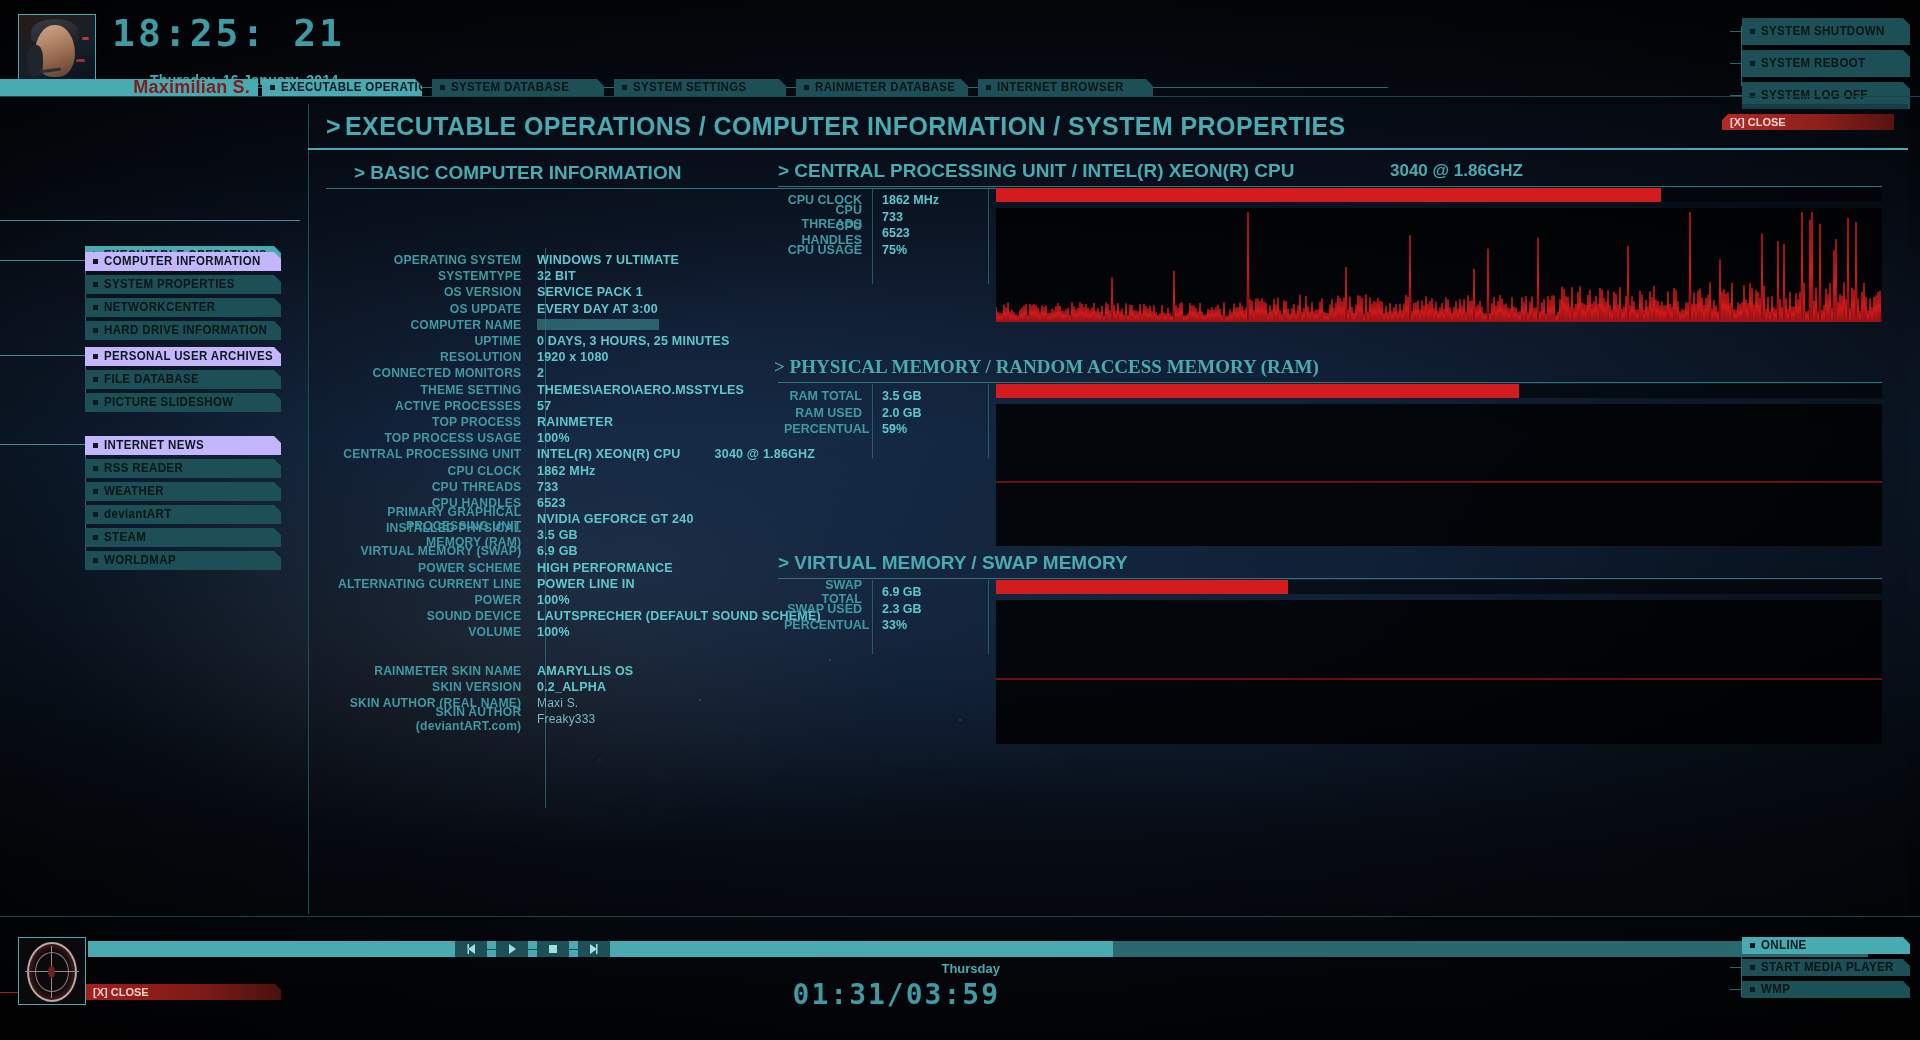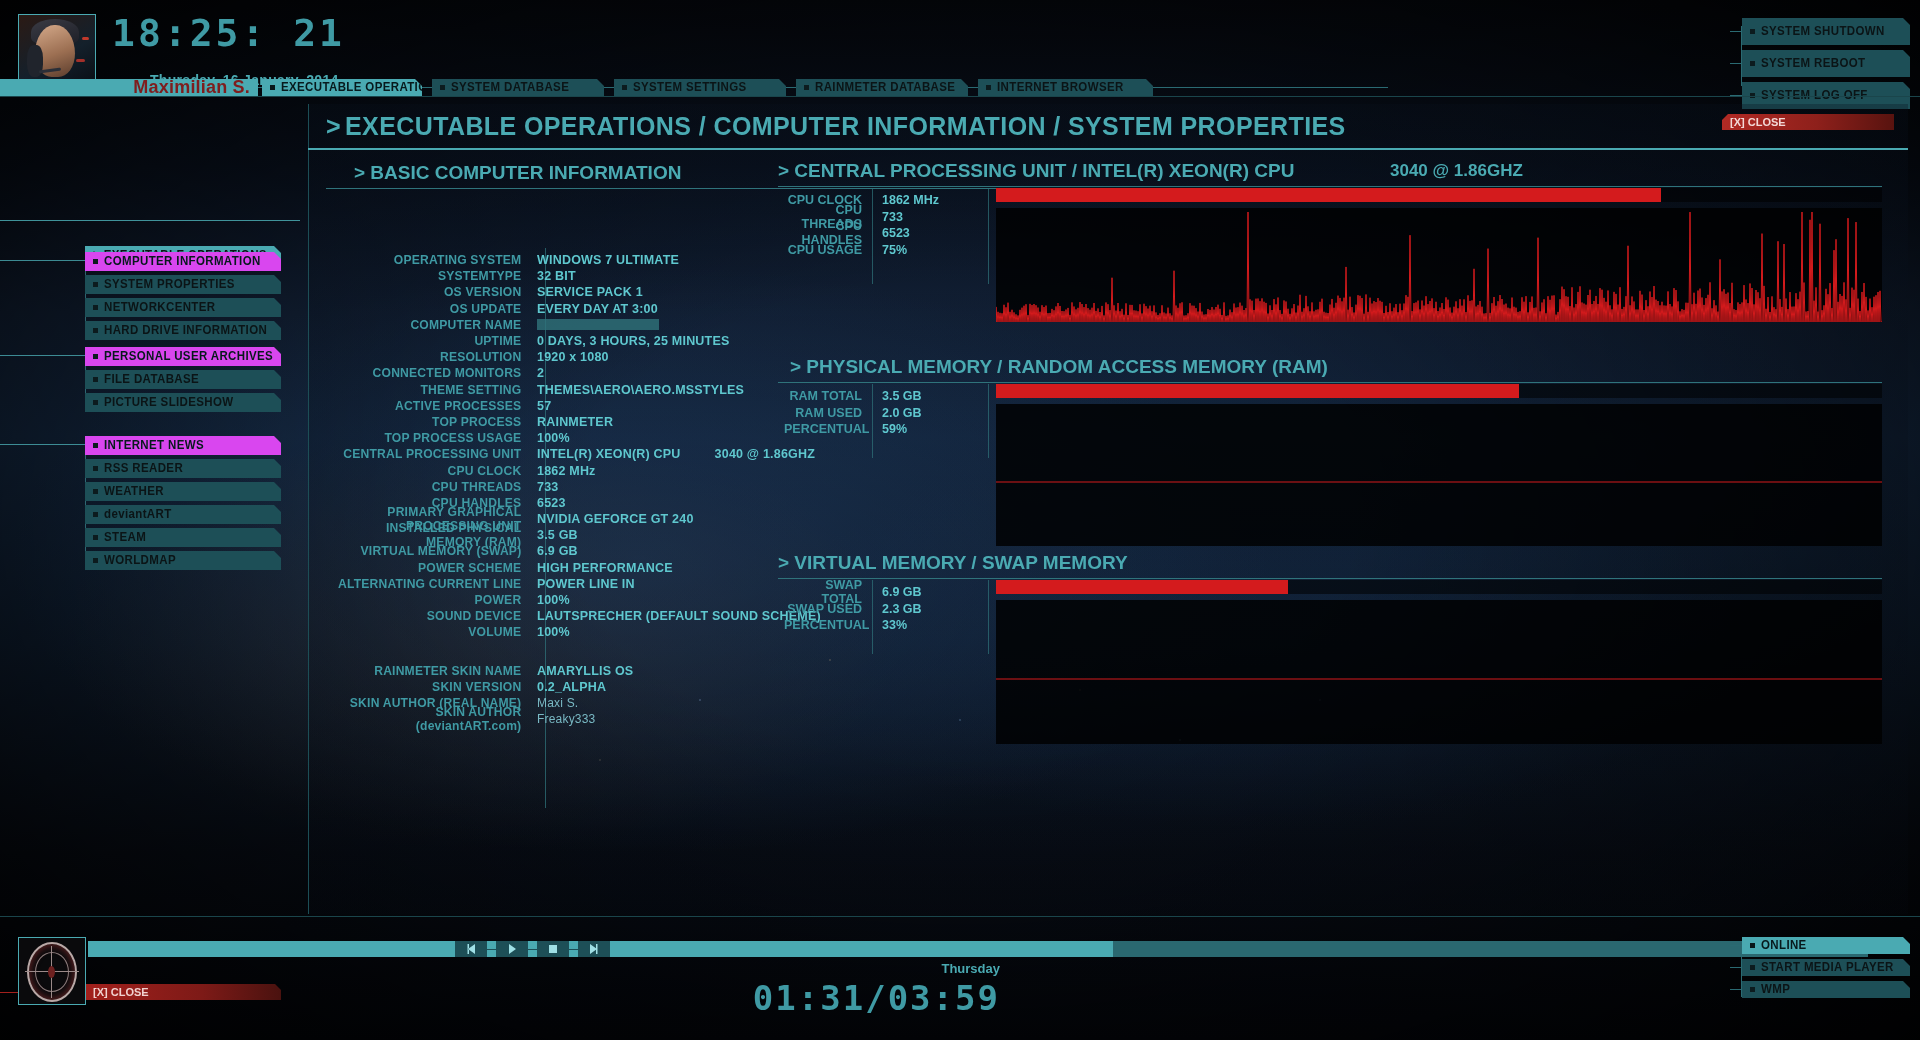--- a/index.html
+++ b/index.html
@@ -91,21 +91,21 @@
   .sidebar{ position:absolute; left:0; top:104px; width:300px; height:810px;}
   .sbrail{ position:absolute; left:0; top:116px; width:300px; height:1px; background:#4aaab2; opacity:.85;}
   .sb-main{ position:absolute; left:85px; top:142px; width:196px;}
   .sb-main .pill{ height:19px; line-height:19px; font-size:12.5px; }
   .sb-main .pill.head{ background:#4aaab2; }
   .sb-group{ position:absolute; left:0; width:300px; }
   .sb-group .connector{ position:absolute; left:0; top:8px; width:85px; height:1px; background:#4aaab2; opacity:.8;}
   .sb-group .vrail{ position:absolute; left:85px; top:8px; width:1px; background:#4aaab2; opacity:.55;}
   .sb-group .items{ position:absolute; left:85px; top:0; width:196px; }
   .sb-group .items .pill{ height:19px; line-height:19px; margin-bottom:4px; font-size:12.5px;}
-  .sb-group .items .pill.g{ background:#d946ef; color:#07191c;}
+  .sb-group .items .pill.g{ background:#c4b5fd; color:#07191c;}
   .closebtn{
     position:absolute; left:85px; top:880px; width:196px; height:16px; line-height:16px;
     background:linear-gradient(90deg,#a3201c 0%,#7d1a17 60%,#4a120f 100%);
     color:#f1d2d0; font-size:11px; font-weight:bold; padding-left:8px;
     clip-path:polygon(0 0, calc(100% - 6px) 0, 100% 6px, 100% 100%, 0 100%);
   }
   .closerail{ position:absolute; left:0; top:888px; width:85px; height:1px; background:#a3201c;}
 
   
   .main{ position:absolute; left:308px; top:104px; width:1600px; height:810px;}
@@ -165,21 +165,21 @@
   .track-title{ position:absolute; right:0; top:0; height:16px; line-height:16px; padding-right:6px;
     color:#06181b; font-size:13px; font-weight:bold;}
   .ctrls{ position:absolute; left:455px; top:16px; display:flex; align-items:center; gap:0; height:16px;}
   .ctrls .gap{ width:9px; height:1px; background:#1d4f57;}
   .ctrls .btn{ width:32px; height:16px; background:#1d4f57; display:flex; align-items:center; justify-content:center;}
   .ctrls .btn svg{ display:block; }
   .seek{ position:absolute; left:650px; top:16px; width:1218px; height:16px; background:#2a6870;}
   .seek .fill{ position:absolute; left:0; top:0; height:16px; background:#4aaab2;}
   .artist{ position:absolute; left:0; top:36px; width:1000px; text-align:right; font-size:13px;
     color:#4aaab2; font-weight:bold;}
-  .time{ position:absolute; left:0; top:53px; width:1000px; text-align:right; font-size:34px;
+  .time{ position:absolute; left:0; top:53px; width:1000px; text-align:right; font-size:28px;
     font-weight:bold; color:#3f9aa4; font-family:"DejaVu Sans Mono", monospace; letter-spacing:2px;}
   .statusbtns{ position:absolute; right:10px; top:12px; width:180px;}
   .statusbtns .row{ display:flex; align-items:center; margin-bottom:5px;}
   .statusbtns .stub{ width:12px; height:1px; background:#2a6a72;}
   .statusbtns .pill{ width:168px; height:17px; line-height:17px;}
   .statusrail{ position:absolute; right:178px; top:20px; width:1px; height:52px; background:#2a6a72;}
 </style>
 </head>
 <body>
 
@@ -546,21 +546,21 @@
         </div>
         <div class="mdiv" style="left: 102px; height: 96px;"></div>
         <div class="mdiv" style="left: 218px; height: 96px;"></div>
         <div class="bartrack" style="left: 226px; top: 28px; width: 886px;"></div>
         <div class="bar" style="left: 226px; top: 28px; width: 665px; background: rgb(212, 27, 29);"></div>
         <div class="graph" style="left: 226px; top: 48px; width: 886px; height: 114px;"><svg width="886" height="114" viewBox="0 0 886 114">
             <path d="M 0 114 L 0 98.9014403292181 L 1 114 L 2 103.83372770919067 L 3 114 L 4 104.805109739369 L 5 114 L 6 105.27237654320987 L 7 114 L 8 96.76639231824417 L 9 114 L 10 99.33653978052126 L 11 114 L 12 94.66183127572016 L 13 114 L 14 103.8286865569273 L 15 114 L 16 101.77537722908093 L 17 114 L 18 104.40313786008231 L 19 114 L 20 106.3539437585734 L 21 114 L 22 107.45495541838135 L 23 114 L 24 101.82962962962964 L 25 114 L 26 99.67549725651577 L 27 114 L 28 97.70860768175584 L 29 114 L 30 96.27463991769548 L 31 114 L 32 107.12668038408779 L 33 114 L 34 95.86966735253773 L 35 114 L 36 97.07150205761317 L 37 114 L 38 96.04082647462278 L 39 114 L 40 97.27146776406036 L 41 114 L 42 99.55354938271606 L 43 114 L 44 103.75126886145405 L 45 114 L 46 97.24734224965707 L 47 114 L 48 99.05411522633744 L 49 114 L 50 97.59134087791494 L 51 114 L 52 105.13062414266118 L 53 114 L 54 104.9065329218107 L 55 114 L 56 100.89437585733882 L 57 114 L 58 102.25464677640603 L 59 114 L 60 98.44413580246913 L 61 114 L 62 94.99370713305899 L 63 114 L 64 97.95274348422497 L 65 114 L 66 103.0002572016461 L 67 114 L 68 103.22266803840878 L 69 114 L 70 101.5582475994513 L 71 114 L 72 99.9082304526749 L 73 114 L 74 106.91459190672154 L 75 114 L 76 94.40449245541838 L 77 114 L 78 98.50138888888888 L 79 114 L 80 101.40281207133059 L 81 114 L 82 99.82481138545954 L 83 114 L 84 94.1130658436214 L 85 114 L 86 96.02066186556928 L 87 114 L 88 99.1525377229081 L 89 114 L 90 96.07659465020576 L 91 114 L 92 100.10147462277092 L 93 114 L 94 101.7210048010974 L 95 114 L 96 99.7253086419753 L 97 114 L 98 94.97858367626887 L 99 114 L 100 102.86354595336077 L 101 114 L 102 100.39254115226338 L 103 114 L 104 103.98532235939643 L 105 114 L 106 97.91349451303155 L 107 114 L 108 107.4116255144033 L 109 114 L 110 94.45502400548696 L 111 114 L 112 96.20418381344308 L 113 114 L 114 102.1158950617284 L 115 114 L 116 69.73079561042525 L 117 114 L 118 97.319298696845 L 119 114 L 120 102.63327331961591 L 121 114 L 122 94.99868827160495 L 123 114 L 124 103.27974108367627 L 125 114 L 126 100.85914780521261 L 127 114 L 128 106.74925411522634 L 129 114 L 130 95.36981310013718 L 131 114 L 132 106.99242969821674 L 133 114 L 134 96.85167181069959 L 135 114 L 136 96.92284807956105 L 137 114 L 138 102.3664523319616 L 139 114 L 140 102.63927469135803 L 141 114 L 142 103.27217935528121 L 143 114 L 144 96.31454903978053 L 145 114 L 146 105.44539609053498 L 147 114 L 148 95.751140260631 L 149 114 L 150 98.17005315500685 L 151 114 L 152 100.60336934156379 L 153 114 L 154 97.69306412894376 L 155 114 L 156 103.26629801097394 L 157 114 L 158 97.44652777777777 L 159 114 L 160 104.4312842935528 L 161 114 L 162 106.93661694101509 L 163 114 L 164 105.30820473251029 L 165 114 L 166 97.29913408779149 L 167 114 L 168 104.51434327846366 L 169 114 L 170 105.52173353909465 L 171 114 L 172 99.62994684499314 L 173 114 L 174 105.33281035665294 L 175 114 L 176 107.4204475308642 L 177 114 L 178 62.72284807956104 L 179 114 L 180 97.53588820301783 L 181 114 L 182 99.80356652949246 L 183 114 L 184 95.3449074074074 L 185 114 L 186 94.35744170096022 L 187 114 L 188 107.55721879286693 L 189 114 L 190 107.28991769547325 L 191 114 L 192 105.30862482853223 L 193 114 L 194 95.21827846364883 L 195 114 L 196 97.58677983539094 L 197 114 L 198 97.72277091906722 L 199 114 L 200 100.12007887517147 L 201 114 L 202 103.56882716049383 L 203 114 L 204 94.93321330589849 L 205 114 L 206 103.59595336076818 L 207 114 L 208 106.56939300411523 L 209 114 L 210 106.2732853223594 L 211 114 L 212 100.97923525377229 L 213 114 L 214 101.92181069958848 L 215 114 L 216 99.07632030178327 L 217 114 L 218 101.60325788751715 L 219 114 L 220 98.95941358024692 L 221 114 L 222 96.67565157750343 L 223 114 L 224 100.80135459533608 L 225 114 L 226 107.01553497942386 L 227 114 L 228 94.40461248285322 L 229 114 L 230 107.90685871056242 L 231 114 L 232 107.42350823045267 L 233 114 L 234 101.59653635116598 L 235 114 L 236 104.25310356652949 L 237 114 L 238 95.51666666666667 L 239 114 L 240 99.58475651577504 L 241 114 L 242 99.17342249657065 L 243 114 L 244 94.62834362139918 L 245 114 L 246 97.70260631001372 L 247 114 L 248 102.0011488340192 L 249 114 L 250 100.09187242798353 L 251 114 L 252 4 L 253 114 L 254 91.33684842249657 L 255 114 L 256 92.73165294924554 L 257 114 L 258 101.95053155006859 L 259 114 L 260 90.66015089163237 L 261 114 L 262 90.52717764060357 L 263 114 L 264 93.21827846364883 L 265 114 L 266 90.40012002743484 L 267 114 L 268 93.73936899862827 L 269 114 L 270 94.90269204389574 L 271 114 L 272 105.55675582990398 L 273 114 L 274 97.36822702331962 L 275 114 L 276 102.00377229080932 L 277 114 L 278 91.13005829903977 L 279 114 L 280 96.41375171467764 L 281 114 L 282 89.52151920438958 L 283 114 L 284 102.12002743484226 L 285 114 L 286 105.87594307270233 L 287 114 L 288 92.45593278463649 L 289 114 L 290 93.52666323731138 L 291 114 L 292 100.7548010973937 L 293 114 L 294 105.80701303155007 L 295 114 L 296 100.3499657064472 L 297 114 L 298 96.0503257887517 L 299 114 L 300 104.57475994513031 L 301 114 L 302 97.58993484224966 L 303 114 L 304 86.7625171467764 L 305 114 L 306 103.75917352537724 L 307 114 L 308 100.24657064471879 L 309 114 L 310 87.89137517146776 L 311 114 L 312 98.3602537722908 L 313 114 L 314 103.3198731138546 L 315 114 L 316 94.43689986282578 L 317 114 L 318 103.37800068587106 L 319 114 L 320 101.80984224965707 L 321 114 L 322 101.39909122085048 L 323 114 L 324 93.81241426611797 L 325 114 L 326 90.7164780521262 L 327 114 L 328 103.77794924554183 L 329 114 L 330 104.66349451303155 L 331 114 L 332 105.039780521262 L 333 114 L 334 96.57347393689986 L 335 114 L 336 90.93124142661179 L 337 114 L 338 99.77974965706447 L 339 114 L 340 94.78566529492456 L 341 114 L 342 87.61565500685872 L 343 114 L 344 89.93638545953361 L 345 114 L 346 93.41452331961591 L 347 114 L 348 89.71673525377228 L 349 114 L 350 58.911694101508914 L 351 114 L 352 101.6801268861454 L 353 114 L 354 88.69221536351166 L 355 114 L 356 99.08393347050755 L 357 114 L 358 104.52194787379972 L 359 114 L 360 96.67292524005487 L 361 114 L 362 87.20353223593965 L 363 114 L 364 87.7804355281207 L 365 114 L 366 90.07030178326474 L 367 114 L 368 105.7397976680384 L 369 114 L 370 86.45558984910836 L 371 114 L 372 103.8843449931413 L 373 114 L 374 89.69272976680384 L 375 114 L 376 95.54741083676268 L 377 114 L 378 93.1150548696845 L 379 114 L 380 94.06232853223594 L 381 114 L 382 90.05589849108367 L 383 114 L 384 92.76243141289437 L 385 114 L 386 93.8485939643347 L 387 114 L 388 104.98105281207133 L 389 114 L 390 97.82647462277092 L 391 114 L 392 104.05152606310014 L 393 114 L 394 95.32287379972564 L 395 114 L 396 103.30718449931413 L 397 114 L 398 99.67112482853224 L 399 114 L 400 96.08136145404664 L 401 114 L 402 104.204561042524 L 403 114 L 404 95.707390260631 L 405 114 L 406 102.2565157750343 L 407 114 L 408 95.51860425240055 L 409 114 L 410 87.16032235939643 L 411 114 L 412 88.84833676268862 L 413 114 L 414 27.197359396433455 L 415 114 L 416 103.06995884773663 L 417 114 L 418 95.09747942386832 L 419 114 L 420 94.39351851851852 L 421 114 L 422 92.6247427983539 L 423 114 L 424 101.45781893004116 L 425 114 L 426 92.55941358024691 L 427 114 L 428 97.59619341563786 L 429 114 L 430 88.23482510288065 L 431 114 L 432 96.14197530864197 L 433 114 L 434 92.98431069958848 L 435 114 L 436 90.42849794238683 L 437 114 L 438 100.14120370370371 L 439 114 L 440 93.78909465020575 L 441 114 L 442 103.03883744855968 L 443 114 L 444 99.5570987654321 L 445 114 L 446 95.0105452674897 L 447 114 L 448 101.06584362139918 L 449 114 L 450 89.38966049382717 L 451 114 L 452 91.64866255144032 L 453 114 L 454 99.50951646090535 L 455 114 L 456 104.63888888888889 L 457 114 L 458 98.70344650205762 L 459 114 L 460 93.3698559670782 L 461 114 L 462 100.30478395061728 L 463 114 L 464 91.17489711934157 L 465 114 L 466 97.64686213991769 L 467 114 L 468 91.38734567901234 L 469 114 L 470 104.06301440329219 L 471 114 L 472 87.34053497942386 L 473 114 L 474 92.88657407407408 L 475 114 L 476 92.36779835390946 L 477 114 L 478 60.81224279835391 L 479 114 L 480 98.53900891632372 L 481 114 L 482 96.87825788751715 L 483 114 L 484 93.04158093278464 L 485 114 L 486 98.69564471879286 L 487 114 L 488 105.5071159122085 L 489 114 L 490 105.14266117969822 L 491 114 L 492 40.61539780521262 L 493 114 L 494 104.88383058984911 L 495 114 L 496 95.22925240054869 L 497 114 L 498 88.95430384087791 L 499 114 L 500 97.72565157750343 L 501 114 L 502 93.2099622770919 L 503 114 L 504 87.07390260631001 L 505 114 L 506 90.98413923182441 L 507 114 L 508 96.60733882030178 L 509 114 L 510 95.61016803840877 L 511 114 L 512 99.65929355281207 L 513 114 L 514 100.42138203017832 L 515 114 L 516 89.56310013717422 L 517 114 L 518 98.75111454046639 L 519 114 L 520 99.65209190672154 L 521 114 L 522 103.9326989026063 L 523 114 L 524 103.25960219478738 L 525 114 L 526 89.29946844993141 L 527 114 L 528 93.71896433470508 L 529 114 L 530 88.18475651577504 L 531 114 L 532 104.36351165980795 L 533 114 L 534 93.92189643347051 L 535 114 L 536 88.52657750342935 L 537 114 L 538 99.84422153635117 L 539 114 L 540 99.54149519890261 L 541 114 L 542 29.692215363511664 L 543 114 L 544 103.37731481481481 L 545 114 L 546 94.52520576131687 L 547 114 L 548 91.27494855967078 L 549 114 L 550 105.29320987654322 L 551 114 L 552 88.24665637860082 L 553 114 L 554 91.8019547325103 L 555 114 L 556 87.62577160493828 L 557 114 L 558 87.38477366255144 L 559 114 L 560 106.64236968449931 L 561 114 L 562 103.91384602194788 L 563 114 L 564 91.24252400548697 L 565 114 L 566 78.63138717421126 L 567 114 L 568 81.24710219478737 L 569 114 L 570 88.25633573388203 L 571 114 L 572 88.82575445816187 L 573 114 L 574 98.12202503429356 L 575 114 L 576 79.31181412894375 L 577 114 L 578 99.56178840877915 L 579 114 L 580 96.0386145404664 L 581 114 L 582 83.90895919067215 L 583 114 L 584 78.33948902606309 L 585 114 L 586 94.4968707133059 L 587 114 L 588 95.54777091906722 L 589 114 L 590 96.65885631001372 L 591 114 L 592 86.99679355281208 L 593 114 L 594 81.72824931412895 L 595 114 L 596 96.019890260631 L 597 114 L 598 93.03838305898492 L 599 114 L 600 87.95039437585734 L 601 114 L 602 95.92259087791496 L 603 114 L 604 80.12163923182442 L 605 114 L 606 81.7142061042524 L 607 114 L 608 89.86695816186557 L 609 114 L 610 93.74656207133059 L 611 114 L 612 82.51968449931412 L 613 114 L 614 97.35299211248285 L 615 114 L 616 101.41315157750343 L 617 114 L 618 83.86682956104252 L 619 114 L 620 85.8806927297668 L 621 114 L 622 96.62140775034294 L 623 114 L 624 79.25564128943759 L 625 114 L 626 100.95006001371742 L 627 114 L 628 98.87133058984911 L 629 114 L 630 88.18611968449932 L 631 114 L 632 37.76685528120713 L 633 114 L 634 97.32546296296296 L 635 114 L 636 88.52605452674896 L 637 114 L 638 93.50905349794239 L 639 114 L 640 101.44112654320988 L 641 114 L 642 101.48894032921811 L 643 114 L 644 82.81916152263375 L 645 114 L 646 86.59845679012346 L 647 114 L 648 101.99349279835391 L 649 114 L 650 92.17093621399177 L 651 114 L 652 98.29745370370371 L 653 114 L 654 83.53971193415637 L 655 114 L 656 89.06437757201647 L 657 114 L 658 78.03811728395061 L 659 114 L 660 91.62759773662552 L 661 114 L 662 92.99948559670781 L 663 114 L 664 97.3204475308642 L 665 114 L 666 93.75715020576132 L 667 114 L 668 97.47626028806584 L 669 114 L 670 97.64444444444445 L 671 114 L 672 83.42836934156378 L 673 114 L 674 95.99470164609053 L 675 114 L 676 98.51010802469136 L 677 114 L 678 80.14125514403293 L 679 114 L 680 82.05480967078189 L 681 114 L 682 93.41743827160494 L 683 114 L 684 103.39580761316873 L 685 114 L 686 101.15658436213991 L 687 114 L 688 101.86643518518518 L 689 114 L 690 94.69202674897119 L 691 114 L 692 94.80002572016461 L 693 114 L 694 4.060288065843622 L 695 114 L 696 96.22229080932784 L 697 114 L 698 84.73461076817559 L 699 114 L 700 95.82507716049383 L 701 114 L 702 82.54938271604938 L 703 114 L 704 80.59066358024691 L 705 114 L 706 89.53472222222223 L 707 114 L 708 96.88155864197532 L 709 114 L 710 90.13117283950618 L 711 114 L 712 86.78356481481481 L 713 114 L 714 74.33873456790124 L 715 114 L 716 100.29668209876543 L 717 114 L 718 92.1574074074074 L 719 114 L 720 97.42091049382717 L 721 114 L 722 103.5871913580247 L 723 114 L 724 51.403420781893004 L 725 114 L 726 83.49215534979425 L 727 114 L 728 81.27880658436214 L 729 114 L 730 85.80156893004116 L 731 114 L 732 84.56044238683128 L 733 114 L 734 95.05542695473251 L 735 114 L 736 74.78652263374485 L 737 114 L 738 101.25372942386831 L 739 114 L 740 101.95704732510288 L 741 114 L 742 94.39647633744856 L 743 114 L 744 96.07201646090535 L 745 114 L 746 94.48366769547326 L 747 114 L 748 77.13143004115227 L 749 114 L 750 91.51530349794238 L 751 114 L 752 95.13528806584362 L 753 114 L 754 75.49138374485597 L 755 114 L 756 80.08359053497942 L 757 114 L 758 96.41190843621399 L 759 114 L 760 81.97633744855966 L 761 114 L 762 84.27687757201646 L 763 114 L 764 90.2917952674897 L 765 114 L 766 25.60648148148148 L 767 114 L 768 77.88786008230453 L 769 114 L 770 100.7854938271605 L 771 114 L 772 88.9917695473251 L 773 114 L 774 103.98816872427983 L 775 114 L 776 88.36728395061729 L 777 114 L 778 99.16615226337449 L 779 114 L 780 101.19958847736626 L 781 114 L 782 33.2860725308642 L 783 114 L 784 91.08731995884773 L 785 114 L 786 98.89236111111111 L 787 114 L 788 36.039223251028815 L 789 114 L 790 90.5162037037037 L 791 114 L 792 101.12988683127571 L 793 114 L 794 84.08924897119341 L 795 114 L 796 98.65354938271605 L 797 114 L 798 98.52649176954732 L 799 114 L 800 85.18955761316873 L 801 114 L 802 91.23533950617283 L 803 114 L 804 83.7008744855967 L 805 114 L 806 4 L 807 114 L 808 74.56082818930041 L 809 114 L 810 103.53870884773663 L 811 114 L 812 103.01041666666667 L 813 114 L 814 11.80375514403292 L 815 114 L 816 4 L 817 114 L 818 92.68917181069959 L 819 114 L 820 79.38310185185185 L 821 114 L 822 103.60789609053498 L 823 114 L 824 15.739068930041157 L 825 114 L 826 102.17618312757202 L 827 114 L 828 97.35776748971193 L 829 114 L 830 80.81095679012346 L 831 114 L 832 86.2394547325103 L 833 114 L 834 75.1247427983539 L 835 114 L 836 100.05941358024691 L 837 114 L 838 42.15811471193416 L 839 114 L 840 31.266846707818928 L 841 114 L 842 93.85853909465021 L 843 114 L 844 86.01543209876543 L 845 114 L 846 87.92541152263374 L 847 114 L 848 74.40329218106996 L 849 114 L 850 91.375 L 851 114 L 852 10.153806584362144 L 853 114 L 854 99.8738425925926 L 855 114 L 856 79.65419238683128 L 857 114 L 858 81.78022119341563 L 859 114 L 860 14.079861111111114 L 861 114 L 862 90.62628600823045 L 863 114 L 864 102.96836419753086 L 865 114 L 866 83.95241769547326 L 867 114 L 868 75.0599279835391 L 869 114 L 870 88.88348765432099 L 871 114 L 872 102.46013374485597 L 873 114 L 874 90.60468106995884 L 875 114 L 876 99.24305555555556 L 877 114 L 878 88.74562757201646 L 879 114 L 880 87.2605452674897 L 881 114 L 882 84.04706790123457 L 883 114 L 884 82.80889917695472 L 885 114 L 886 114" fill="none" stroke="#d41b1d" stroke-width="1"></path>
           </svg></div>
       </div>
       <div class="meter" style="left: 462px; top: 252px; width: 1120px; height: 208px;">
-        <div class="sect-title" style="left: 20px; top: 0px;">&gt; PHYSICAL MEMORY / RANDOM ACCESS MEMORY (RAM)</div>
+        <div class="sect-title" style="left: 4px; top: 0px; font-family: Liberation Serif, serif;">&gt; PHYSICAL MEMORY / RANDOM ACCESS MEMORY (RAM)</div>
         <div class="sect-rule" style="left: 8px; top: 26px; width: 1104px;"></div>
         <div class="stats">
           <div class="row">
             <div class="k">RAM TOTAL</div>
             <div class="v">3.5 GB</div>
           </div>
           <div class="row">
             <div class="k">RAM USED</div>
             <div class="v">2.0 GB</div>
           </div>

